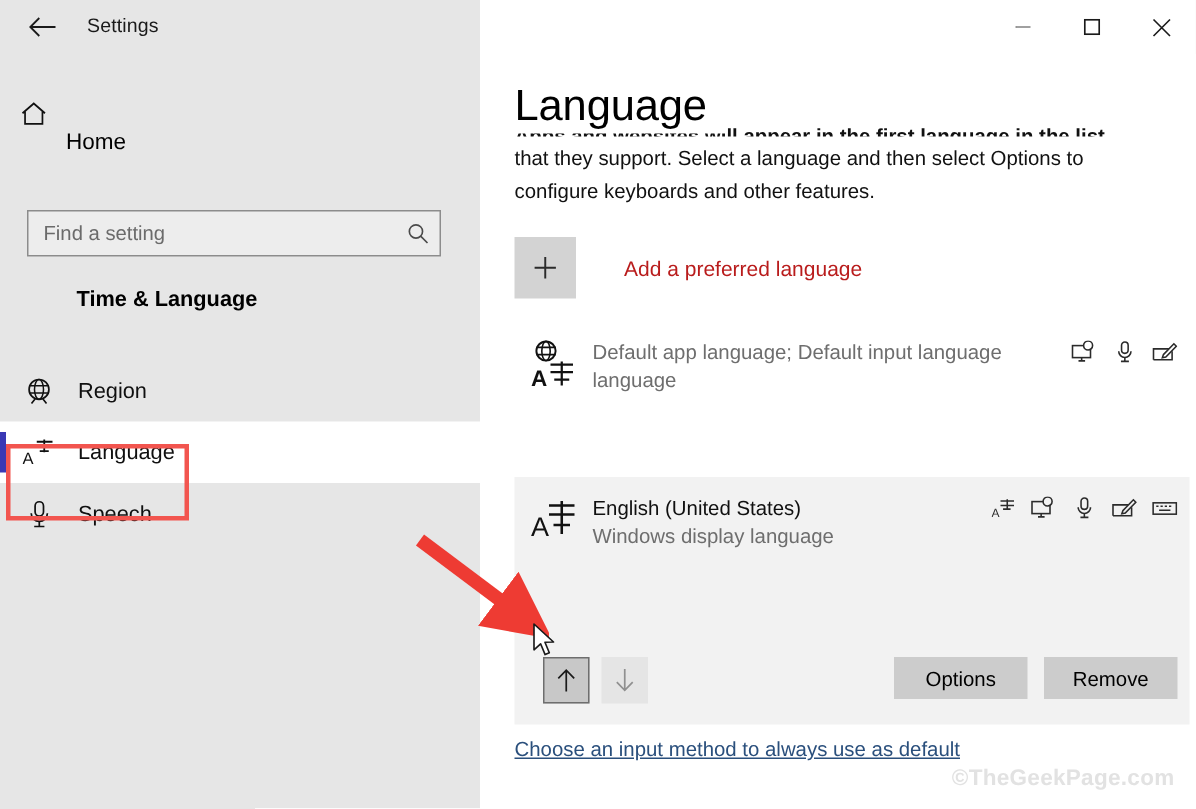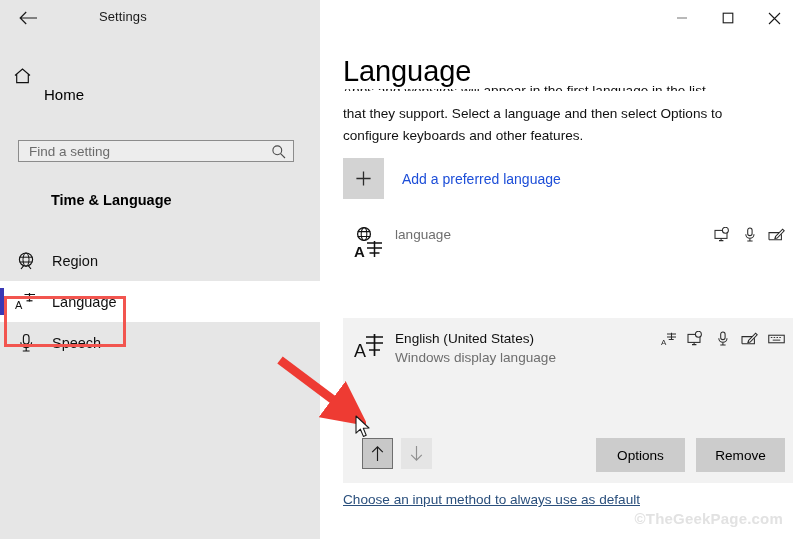--- a/index.html
+++ b/index.html
@@ -47,21 +47,20 @@
     display: flex; align-items: center; justify-content: center;
     cursor: default;
   }
   .back-btn svg { display: block; }
   .app-title {
     position: absolute;
     left: 58px; top: 9px;
     font-size: 13px;
     color: #1a1a1a;
     letter-spacing: 0.1px;
-    margin-left: 41px;
   }
   .wincontrols {
     position: absolute;
     right: 0; top: 0;
     height: 36px;
     display: flex;
   }
   .winbtn {
     width: 46px; height: 36px;
     display: flex; align-items: center; justify-content: center;
@@ -89,21 +88,21 @@
     display: flex; align-items: center; justify-content: center;
   }
   .home-label {
     font-size: 15px;
     color: #000000;
     margin-top: 36px;
   }
   .search-wrap {
     position: absolute;
     left: 18px; top: 104px;
-    width: 276px; height: 22px;
+    width: 276px; height: 31px;
     background: #ededed;
     border: 1px solid #8c8c8c;
     box-sizing: border-box;
     display: flex; align-items: center;
   }
   .search-input {
     flex: 1;
     border: 0;
     outline: none;
     background: transparent;
@@ -197,39 +196,40 @@
     font-size: 13.6px;
     line-height: 22px;
     color: #111111;
     z-index: 2;
   }
   .desc .clipline {
     display: block;
     height: 11px;
     overflow: hidden;
     line-height: 22px;
-    margin-bottom: 12px;
+    margin-bottom: 4px;
+    font-weight: bold;
   }
 
   .add-row {
     position: absolute;
     left: 23px; top: 122px;
     display: flex;
     align-items: center;
     cursor: default;
   }
   .add-plus {
     width: 41px; height: 41px;
     background: #d3d3d3;
     display: flex; align-items: center; justify-content: center;
   }
   .add-label {
-    margin-left: 18px;
+    margin-left: 32px;
     font-size: 14px;
-    color: #1d4ed8;
+    color: #b91c1c;
   }
 
   .lang-card {
     position: absolute;
     left: 23px;
     width: 450px;
     box-sizing: border-box;
   }
   .lang-card.plain {
     top: 178px;
@@ -306,21 +306,21 @@
   }
   .move-btn.disabled { opacity: 0.45; }
 
   .act-btns {
     position: absolute;
     right: 8px; top: 0;
     display: flex;
     gap: 11px;
   }
   .act-btn {
-    height: 34px;
+    height: 28px;
     min-width: 89px;
     background: #cccccc;
     border: 0;
     font-family: "Liberation Sans", sans-serif;
     font-size: 13.6px;
     color: #000000;
     cursor: default;
     padding: 0 12px;
   }
 
@@ -480,20 +480,21 @@
         <span class="lang-glyph">
           <svg width="30" height="34" viewBox="0 0 30 34">
             <circle cx="10" cy="8" r="6.4" fill="none" stroke="#111" stroke-width="1.3"></circle>
             <ellipse cx="10" cy="8" rx="2.8" ry="6.4" fill="none" stroke="#111" stroke-width="1.05"></ellipse>
             <path d="M3.7 5.6 H16.3 M3.7 10.4 H16.3" stroke="#111" stroke-width="1.05" fill="none"></path>
             <text x="0" y="31" font-family="'Liberation Sans',sans-serif" font-size="15" font-weight="bold" fill="#111">A</text>
             <path d="M13 17 H28 M20.5 15 V31 M13 22 H28 M15.5 27 h10" stroke="#111" stroke-width="1.5" fill="none"></path>
           </svg>
         </span>
         <span class="lang-text">
+          <span class="lang-sub" style="display:block">Default app language; Default input language</span>
           <span class="lang-sub" style="display:block">language</span>
         </span>
         <span class="lang-icons">
           <span class="li">
             <svg width="17" height="15" viewBox="0 0 17 15">
               <rect x="1" y="3.4" width="12" height="8" fill="none" stroke="#2b2b2b" stroke-width="1.05"></rect>
               <path d="M5 13.6 H9.4 M7.1 11.4 V13.6" stroke="#2b2b2b" stroke-width="1.05" fill="none"></path>
               <circle cx="11.4" cy="3.3" r="3" fill="#fff" stroke="#2b2b2b" stroke-width="1.05"></circle>
             </svg>
           </span>

